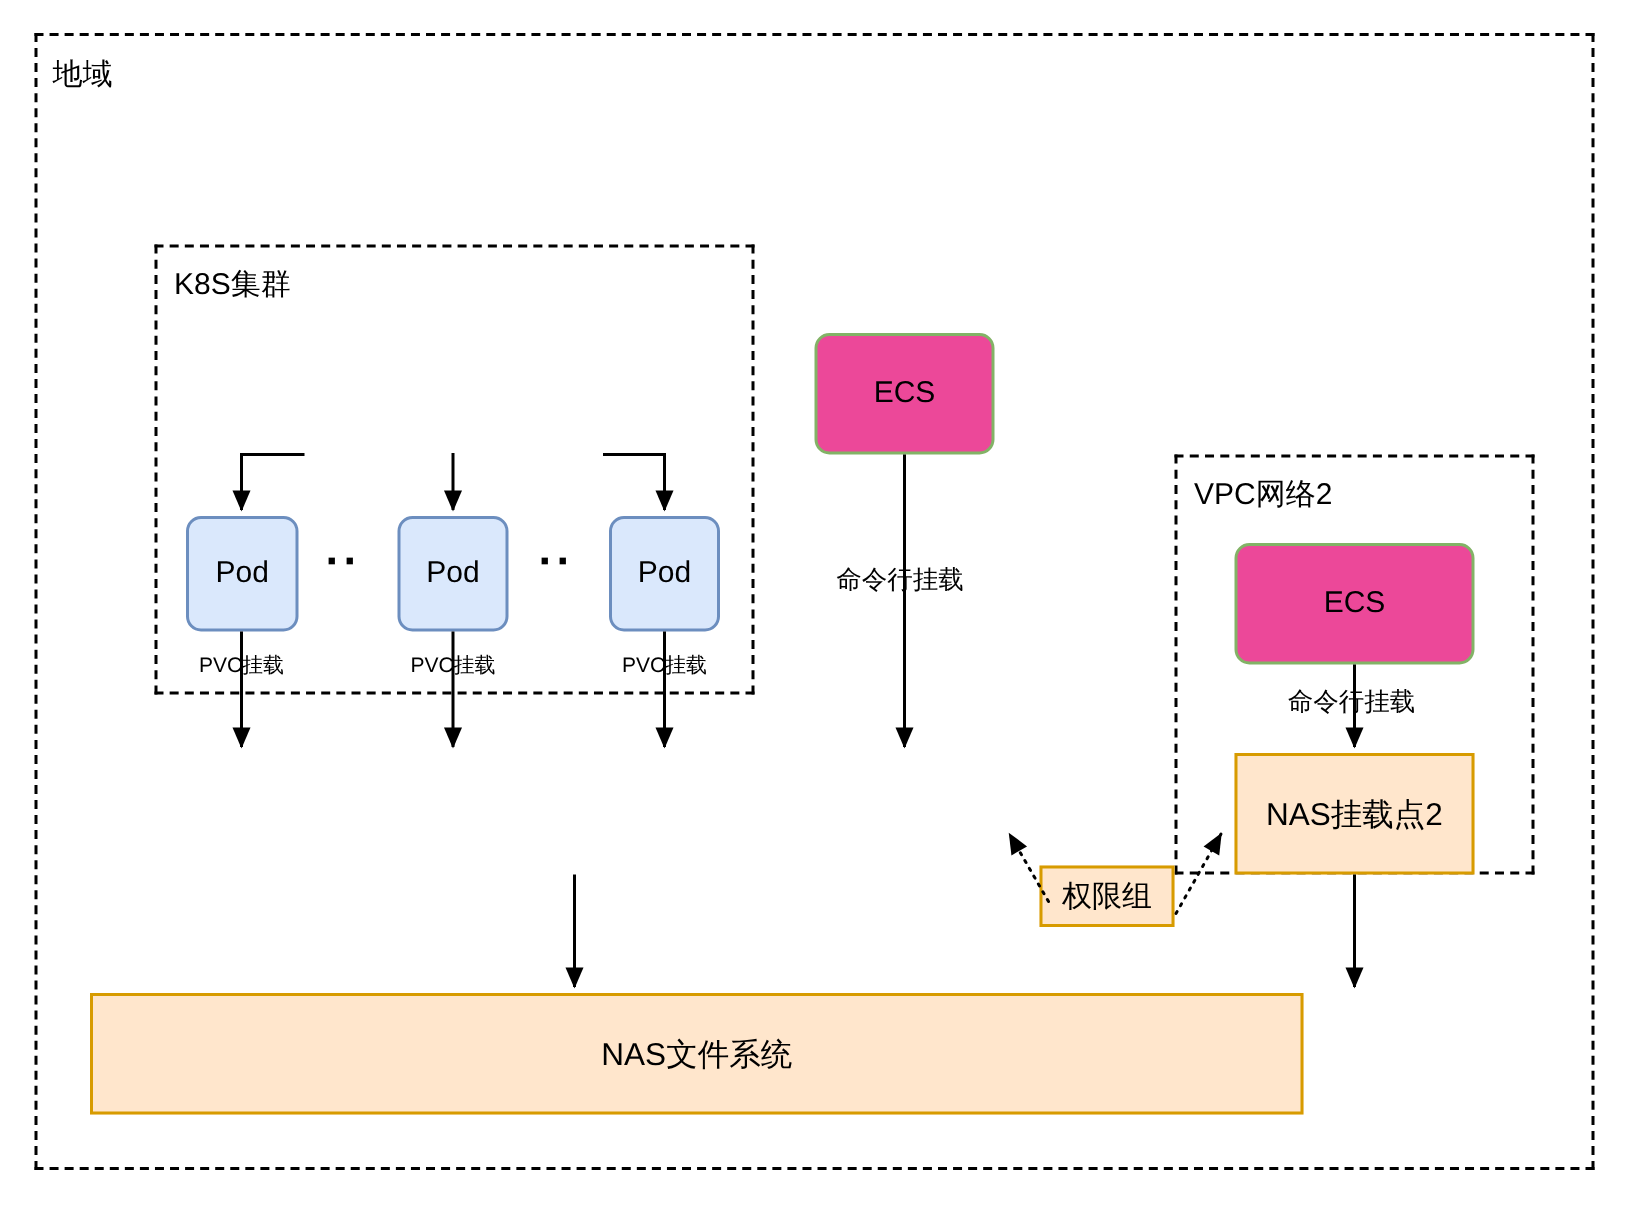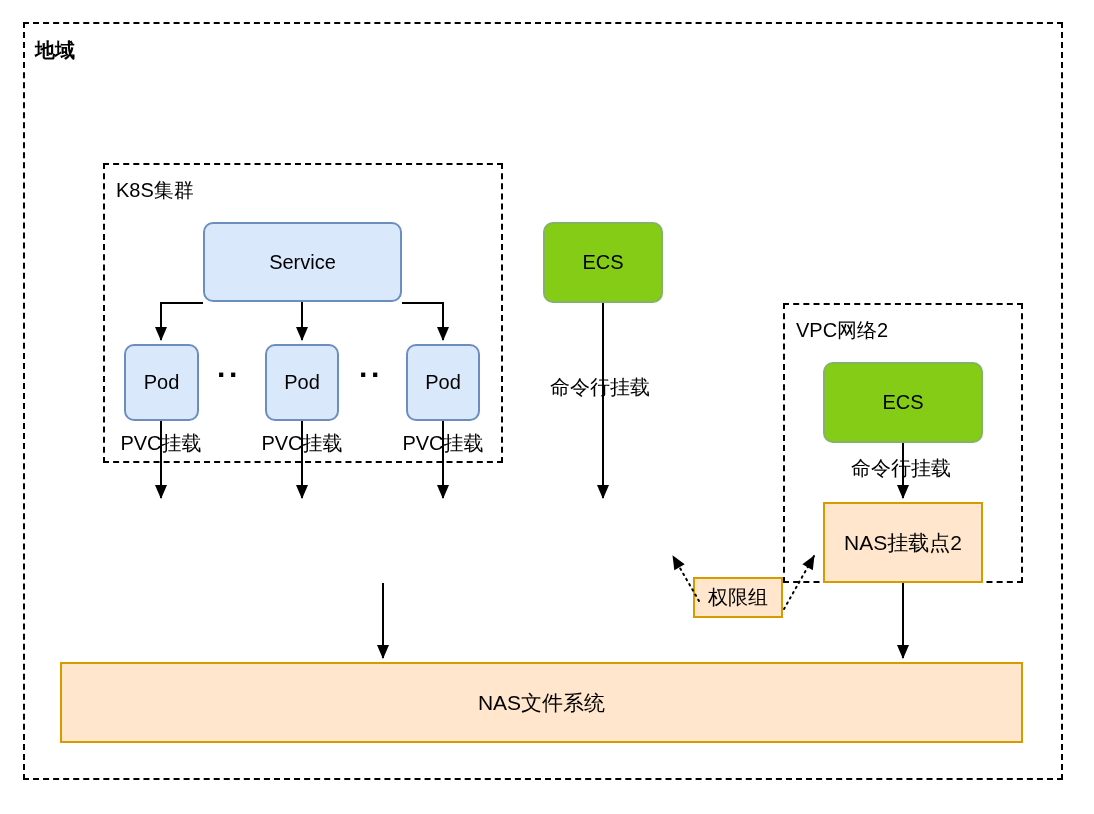--- a/index.html
+++ b/index.html
@@ -5,66 +5,65 @@
   html,body{margin:0;padding:0;background:#ffffff;}
   body{font-family:"Liberation Sans","DejaVu Sans",sans-serif;color:#000;}
   #canvas{position:relative;width:1094px;height:814px;background:#ffffff;overflow:hidden;}
 
   .dashed-box{position:absolute;border:2px dashed #000;box-sizing:border-box;background:transparent;}
   .dashed-label{position:absolute;left:11px;top:13px;font-size:20px;line-height:24px;white-space:nowrap;}
 
   .node{position:absolute;box-sizing:border-box;display:flex;align-items:center;justify-content:center;
         font-size:20px;text-align:center;white-space:nowrap;}
   .node.blue{background:#dae8fc;border:2px solid #6c8ebf;border-radius:10px;}
-  .node.green{background:#84cc16;border:2px solid #82b366;border-radius:10px;}
+  .node.green{background:#ec4899;border:2px solid #82b366;border-radius:10px;}
   .node.orange{background:#ffe6cc;border:2px solid #d79b00;border-radius:0;font-size:21px;}
 
-  .edge-label{position:absolute;transform:translateX(-50%);font-size:20px;line-height:20px;white-space:nowrap;}
-  .cli-label{font-size:20px;}
+  .edge-label{position:absolute;transform:translateX(-50%);font-size:14px;line-height:20px;white-space:nowrap;}
+  .cli-label{font-size:17px;}
   .pod-dots{position:absolute;transform:translateX(-50%);font-size:30px;font-weight:700;letter-spacing:2px;line-height:20px;}
 
   svg.wires{position:absolute;left:0;top:0;pointer-events:none;}
   .wire{stroke:#000;stroke-width:2;fill:none;}
   .wire.dotted{stroke-dasharray:1.5 4.5;stroke-linecap:round;}
 </style>
 </head>
 <body>
 
 <div id="canvas">
 
   <div class="dashed-box" style="left:23px;top:22px;width:1040px;height:758px;">
-    <div class="dashed-label" style="left:10px;top:14px;font-weight:bold;">地域</div>
+    <div class="dashed-label" style="left:10px;top:14px;">地域</div>
   </div>
 
 
   <div class="dashed-box" style="left:103px;top:163px;width:400px;height:300px;">
     <div class="dashed-label">K8S集群</div>
   </div>
 
   <div class="dashed-box" style="left:783px;top:303px;width:240px;height:280px;">
     <div class="dashed-label">VPC网络2</div>
   </div>
 
-  <div class="node blue" style="left:203px;top:222px;width:199px;height:80px;">Service</div>
 
   <div class="node blue" style="left:124px;top:344px;width:75px;height:77px;">Pod</div>
   <div class="node blue" style="left:265px;top:344px;width:74px;height:77px;">Pod</div>
   <div class="node blue" style="left:406px;top:344px;width:74px;height:77px;">Pod</div>
 
   <div class="pod-dots" style="left:229px;top:365px;">··</div>
   <div class="pod-dots" style="left:371px;top:365px;">··</div>
 
   <div class="node green" style="left:543px;top:222px;width:120px;height:81px;">ECS</div>
   <div class="node green" style="left:823px;top:362px;width:160px;height:81px;">ECS</div>
 
   <div class="node orange" style="left:823px;top:502px;width:160px;height:81px;">NAS挂载点2</div>
 
   <div class="node orange" style="left:693px;top:577px;width:90px;height:41px;font-size:20px;">权限组</div>
 
-  <div class="node orange" style="left:60px;top:662px;width:963px;height:81px;">NAS文件系统</div>
+  <div class="node orange" style="left:60px;top:662px;width:809px;height:81px;">NAS文件系统</div>
 
   <svg class="wires" width="1094" height="814" viewBox="0 0 1094 814">
     <defs>
       <marker id="arrow" markerUnits="userSpaceOnUse" markerWidth="16" markerHeight="14" refX="14" refY="7" orient="auto">
         <path d="M1,1 L15,7 L1,13 Z" fill="#000"></path>
       </marker>
     </defs>
     <path class="wire" d="M 203,303 L 161,303 L 161,340" marker-end="url(#arrow)"></path>
     <path class="wire" d="M 302,302 L 302,340" marker-end="url(#arrow)"></path>
     <path class="wire" d="M 402,303 L 443,303 L 443,340" marker-end="url(#arrow)"></path>

